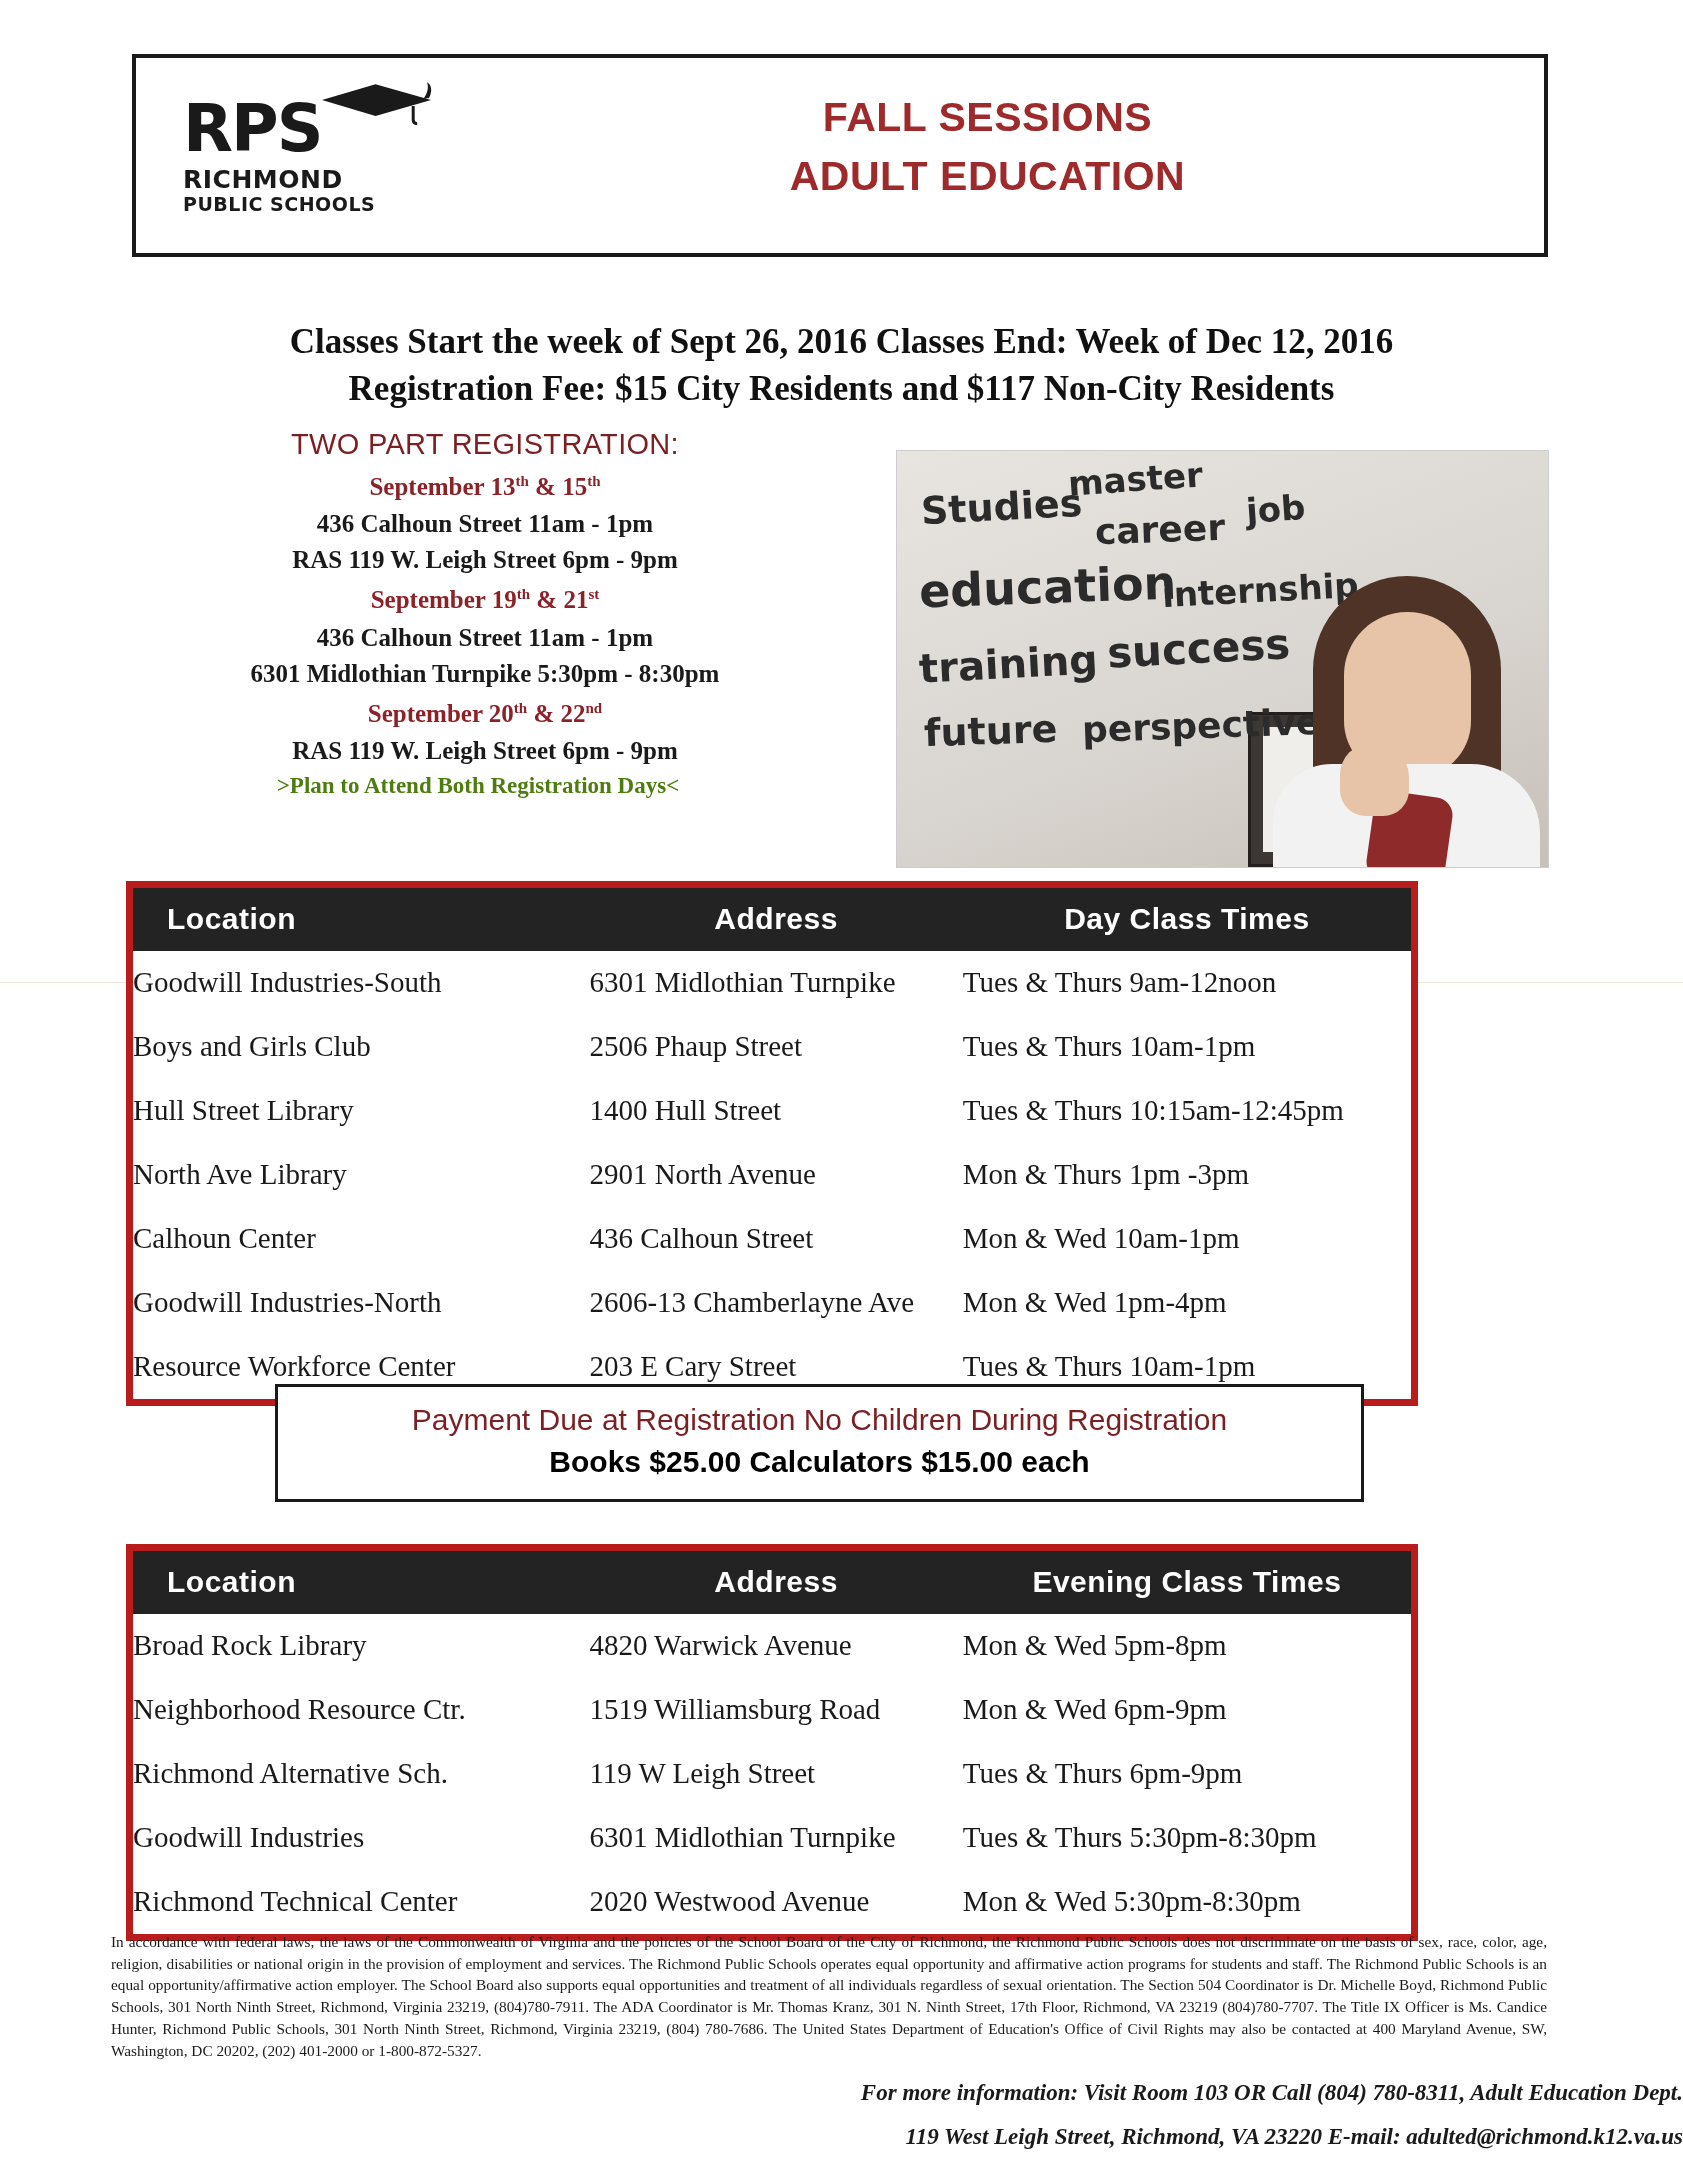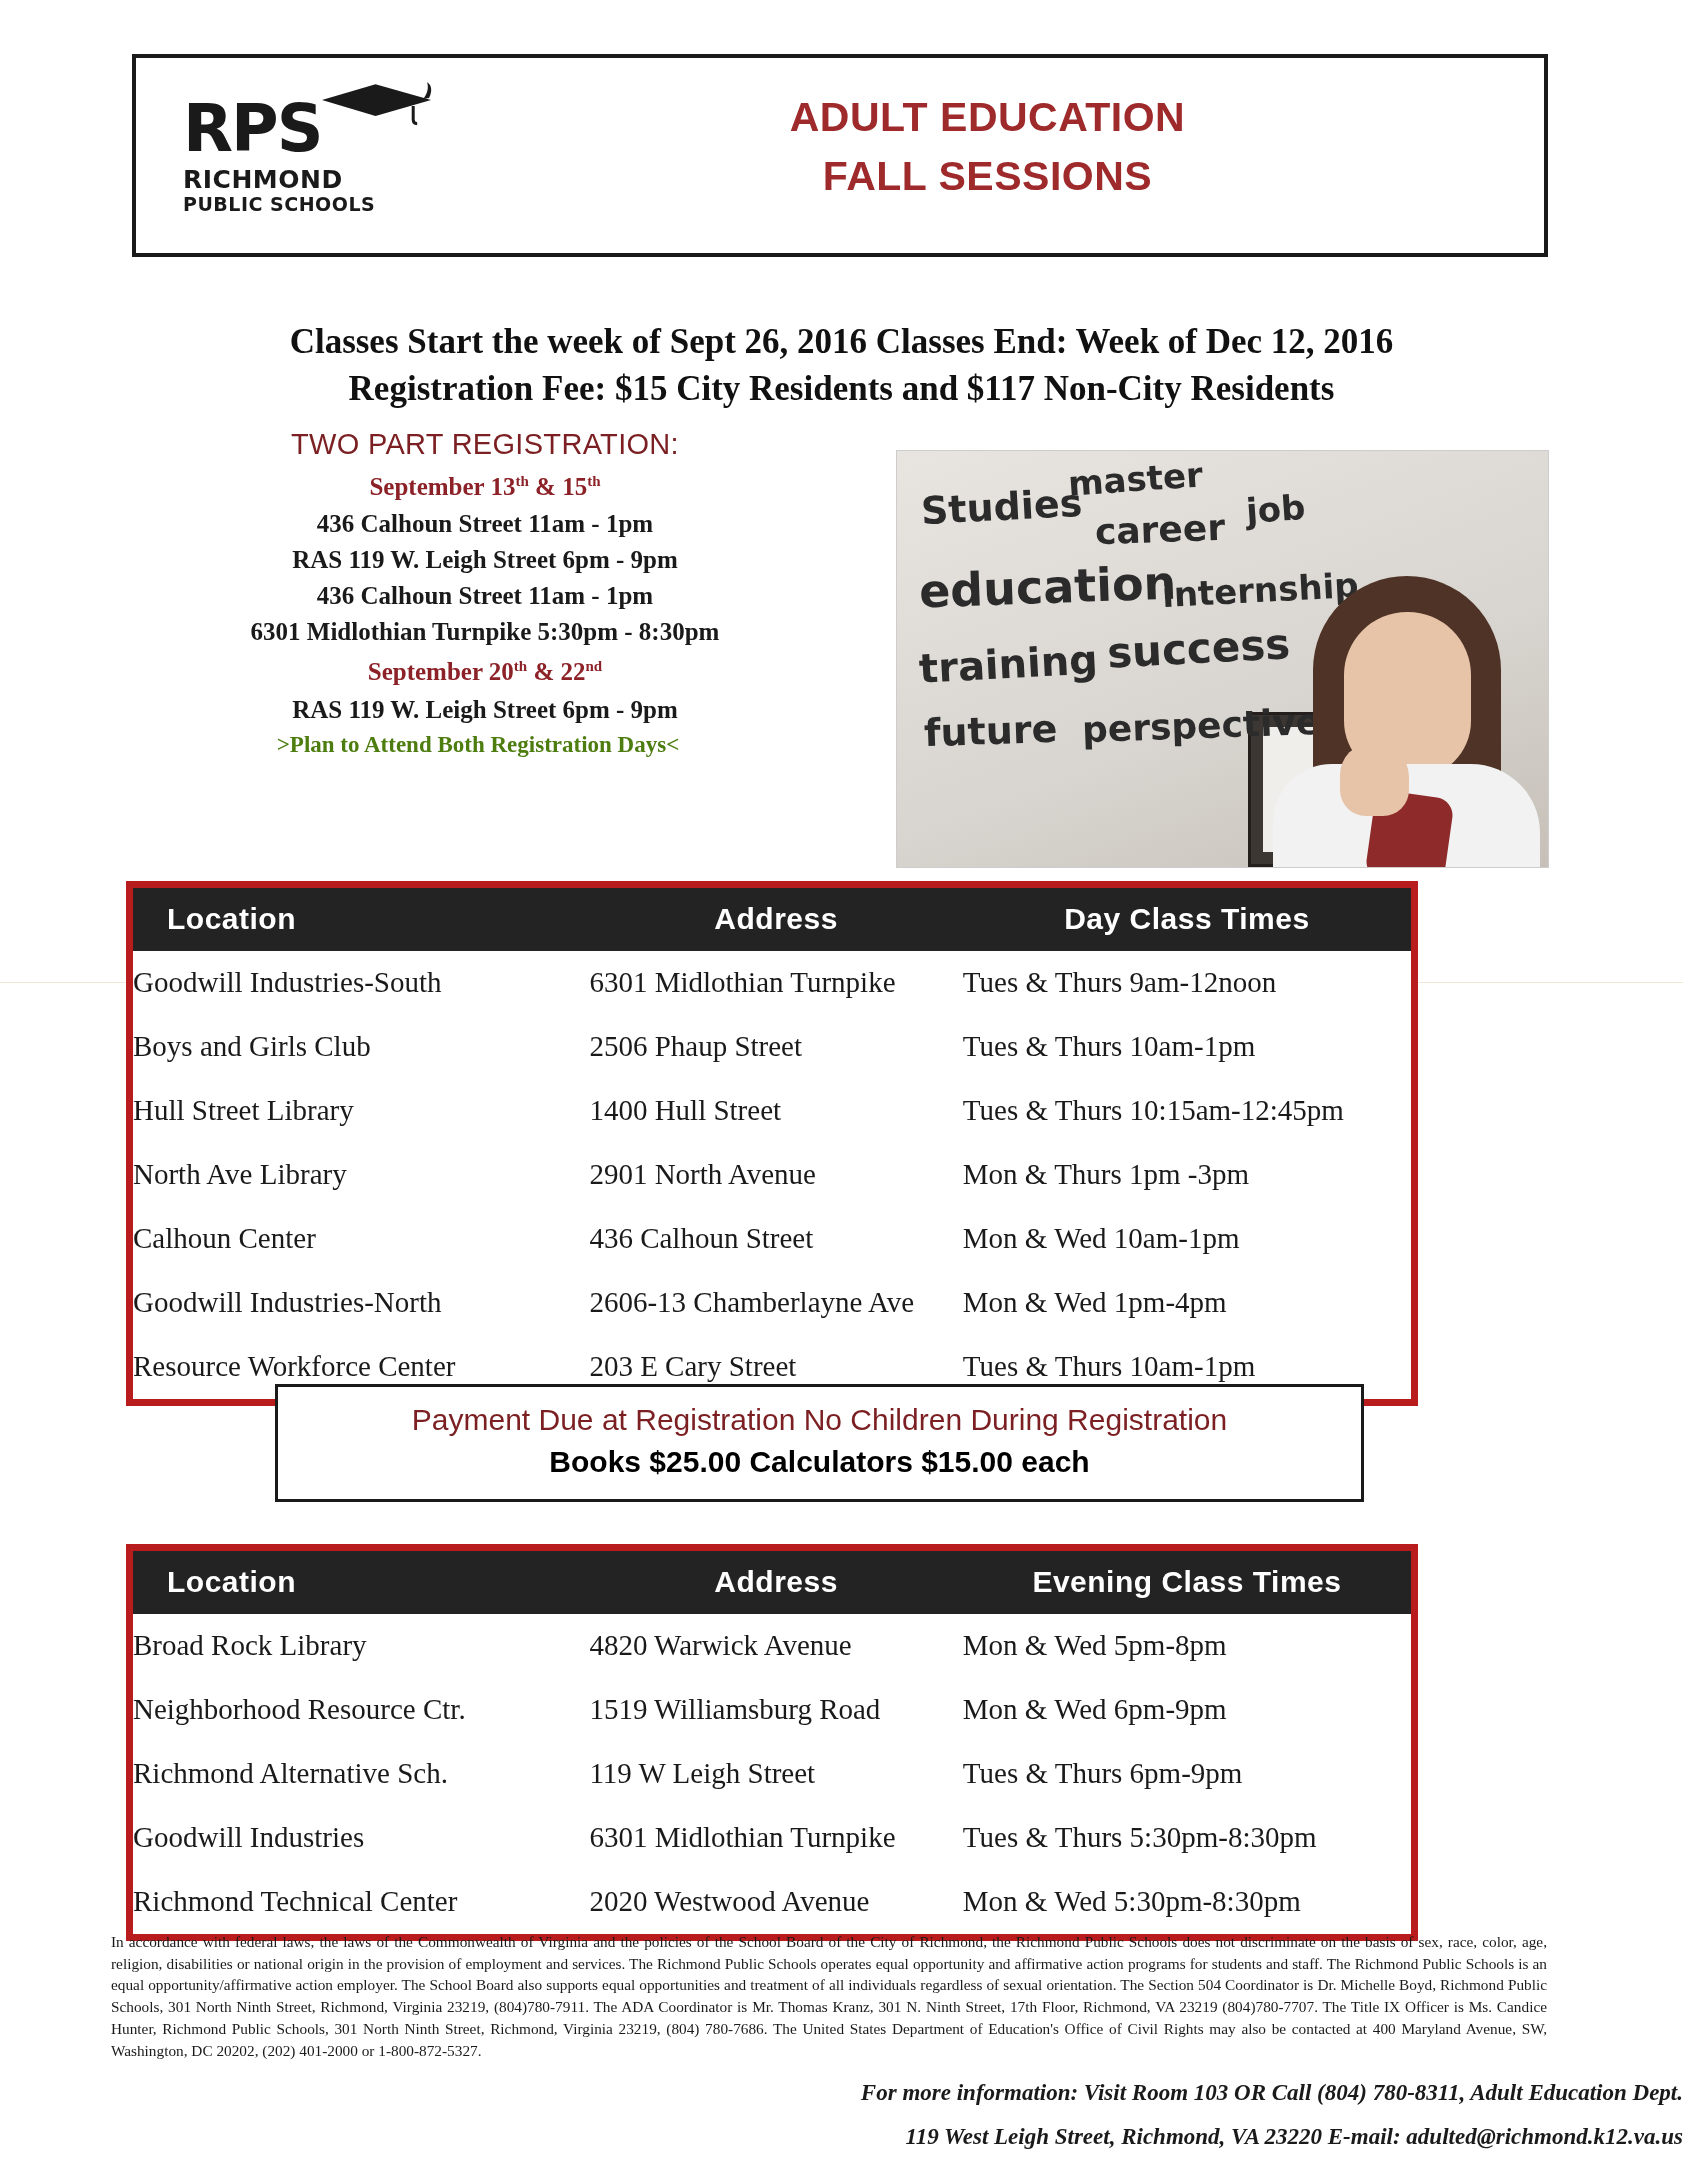--- a/index.html
+++ b/index.html
@@ -356,42 +356,45 @@
       <svg class="logo-cap" viewBox="0 0 120 44">
         <polygon points="4,18 58,2 114,18 58,34" fill="#1a1a1a"></polygon>
         <path d="M96 24 L96 38 Q96 42 100 42" stroke="#1a1a1a" stroke-width="3" fill="none"></path>
         <path d="M112 16 C116 8 114 2 110 0 C112 6 110 12 106 17 Z" fill="#1a1a1a"></path>
       </svg>
       <div class="logo-rps">RPS</div>
       <div class="logo-sub1">RICHMOND</div>
       <div class="logo-sub2">PUBLIC SCHOOLS</div>
     </div>
     <div class="header-title">
+      <div>FALL SESSIONS</div>
       <div>ADULT EDUCATION</div>
-      <div>FALL SESSIONS</div>
     </div>
   </div>
 
   <div class="dates">
     <div>Classes Start the week of Sept 26, 2016 Classes End: Week of Dec 12,  2016</div>
     <div>Registration Fee: $15 City Residents and $117 Non-City Residents</div>
   </div>
 
   <div class="reg">
     <div class="reg-head">TWO PART REGISTRATION:</div>
 
     <div>
       <div class="reg-date">
         <span>September 13</span><sup>th</sup><span> &amp; 15</span><sup>th</sup>
       </div>
       <div class="reg-line">436 Calhoun Street 11am - 1pm</div>
       <div class="reg-line">RAS 119 W. Leigh Street 6pm - 9pm</div>
     </div>
 
     <div>
+      <div class="reg-date">
+        <span>September 19</span><sup>th</sup><span> &amp; 21</span><sup>st</sup>
+      </div>
       <div class="reg-line">436 Calhoun Street 11am - 1pm</div>
       <div class="reg-line">6301 Midlothian Turnpike 5:30pm - 8:30pm</div>
     </div>
 
     <div>
       <div class="reg-date">
         <span>September 20</span><sup>th</sup><span> &amp; 22</span><sup>nd</sup>
       </div>
       <div class="reg-line">RAS 119 W. Leigh Street 6pm - 9pm</div>
     </div>

